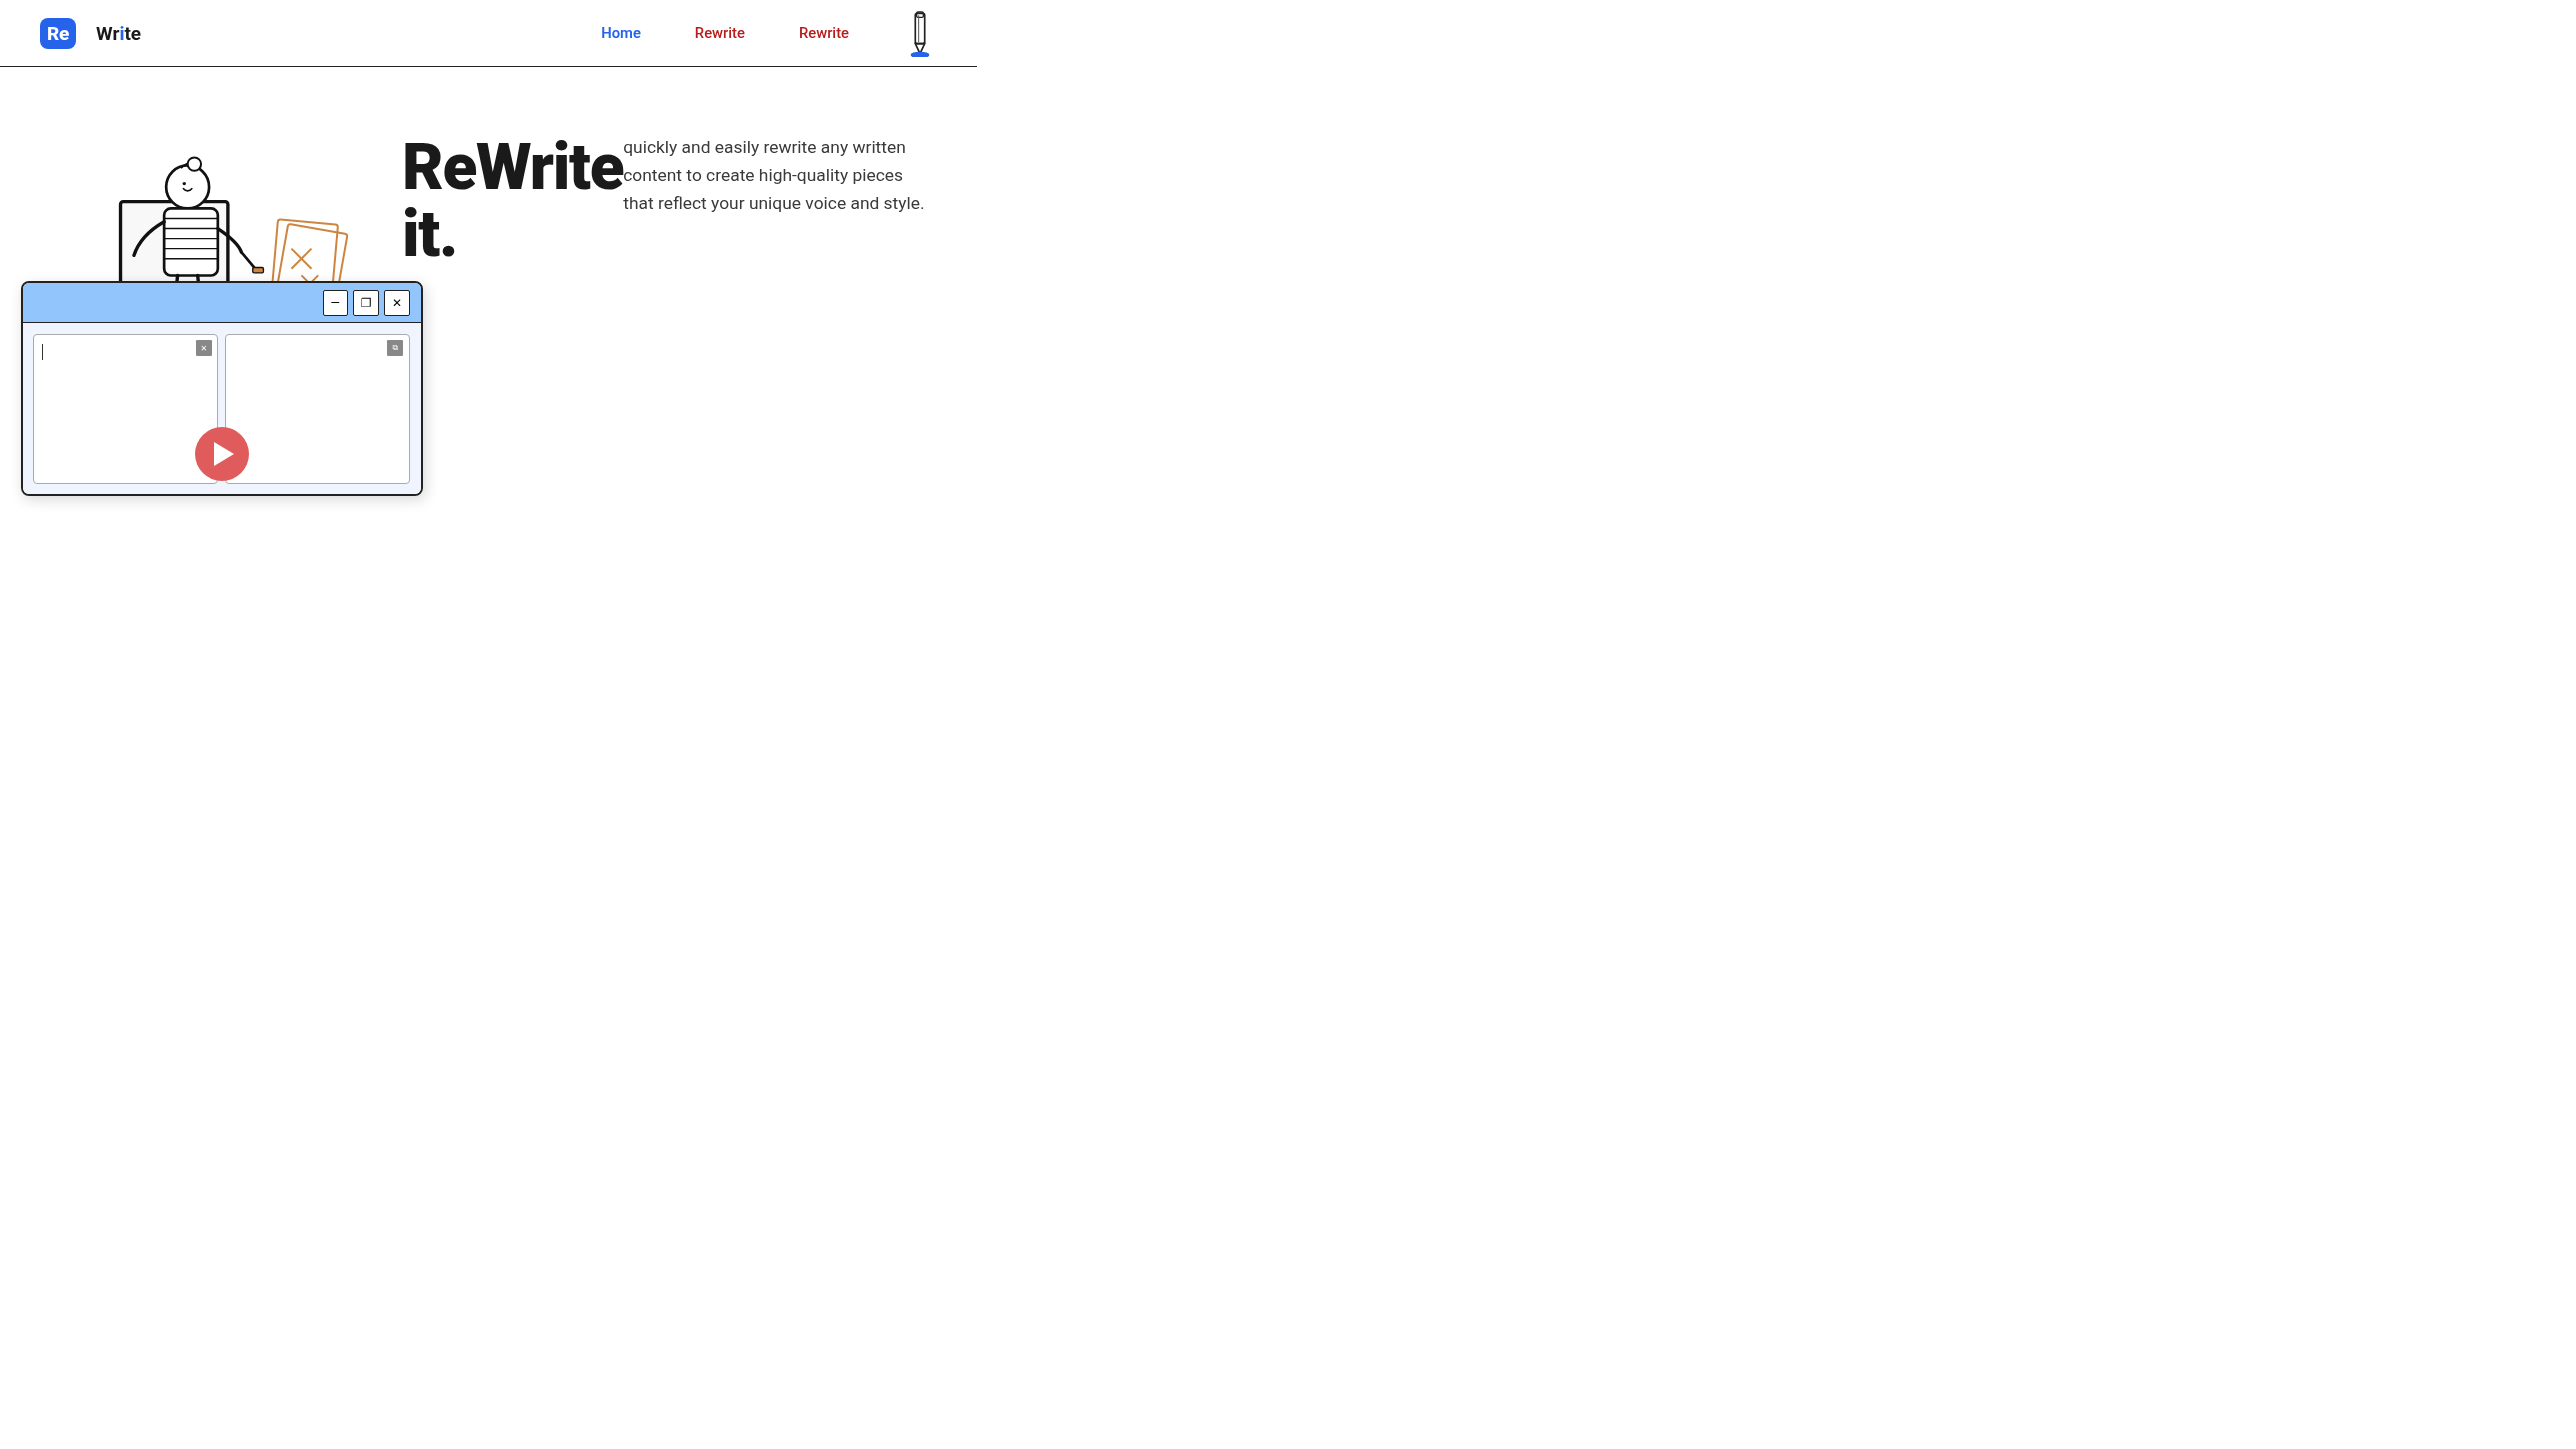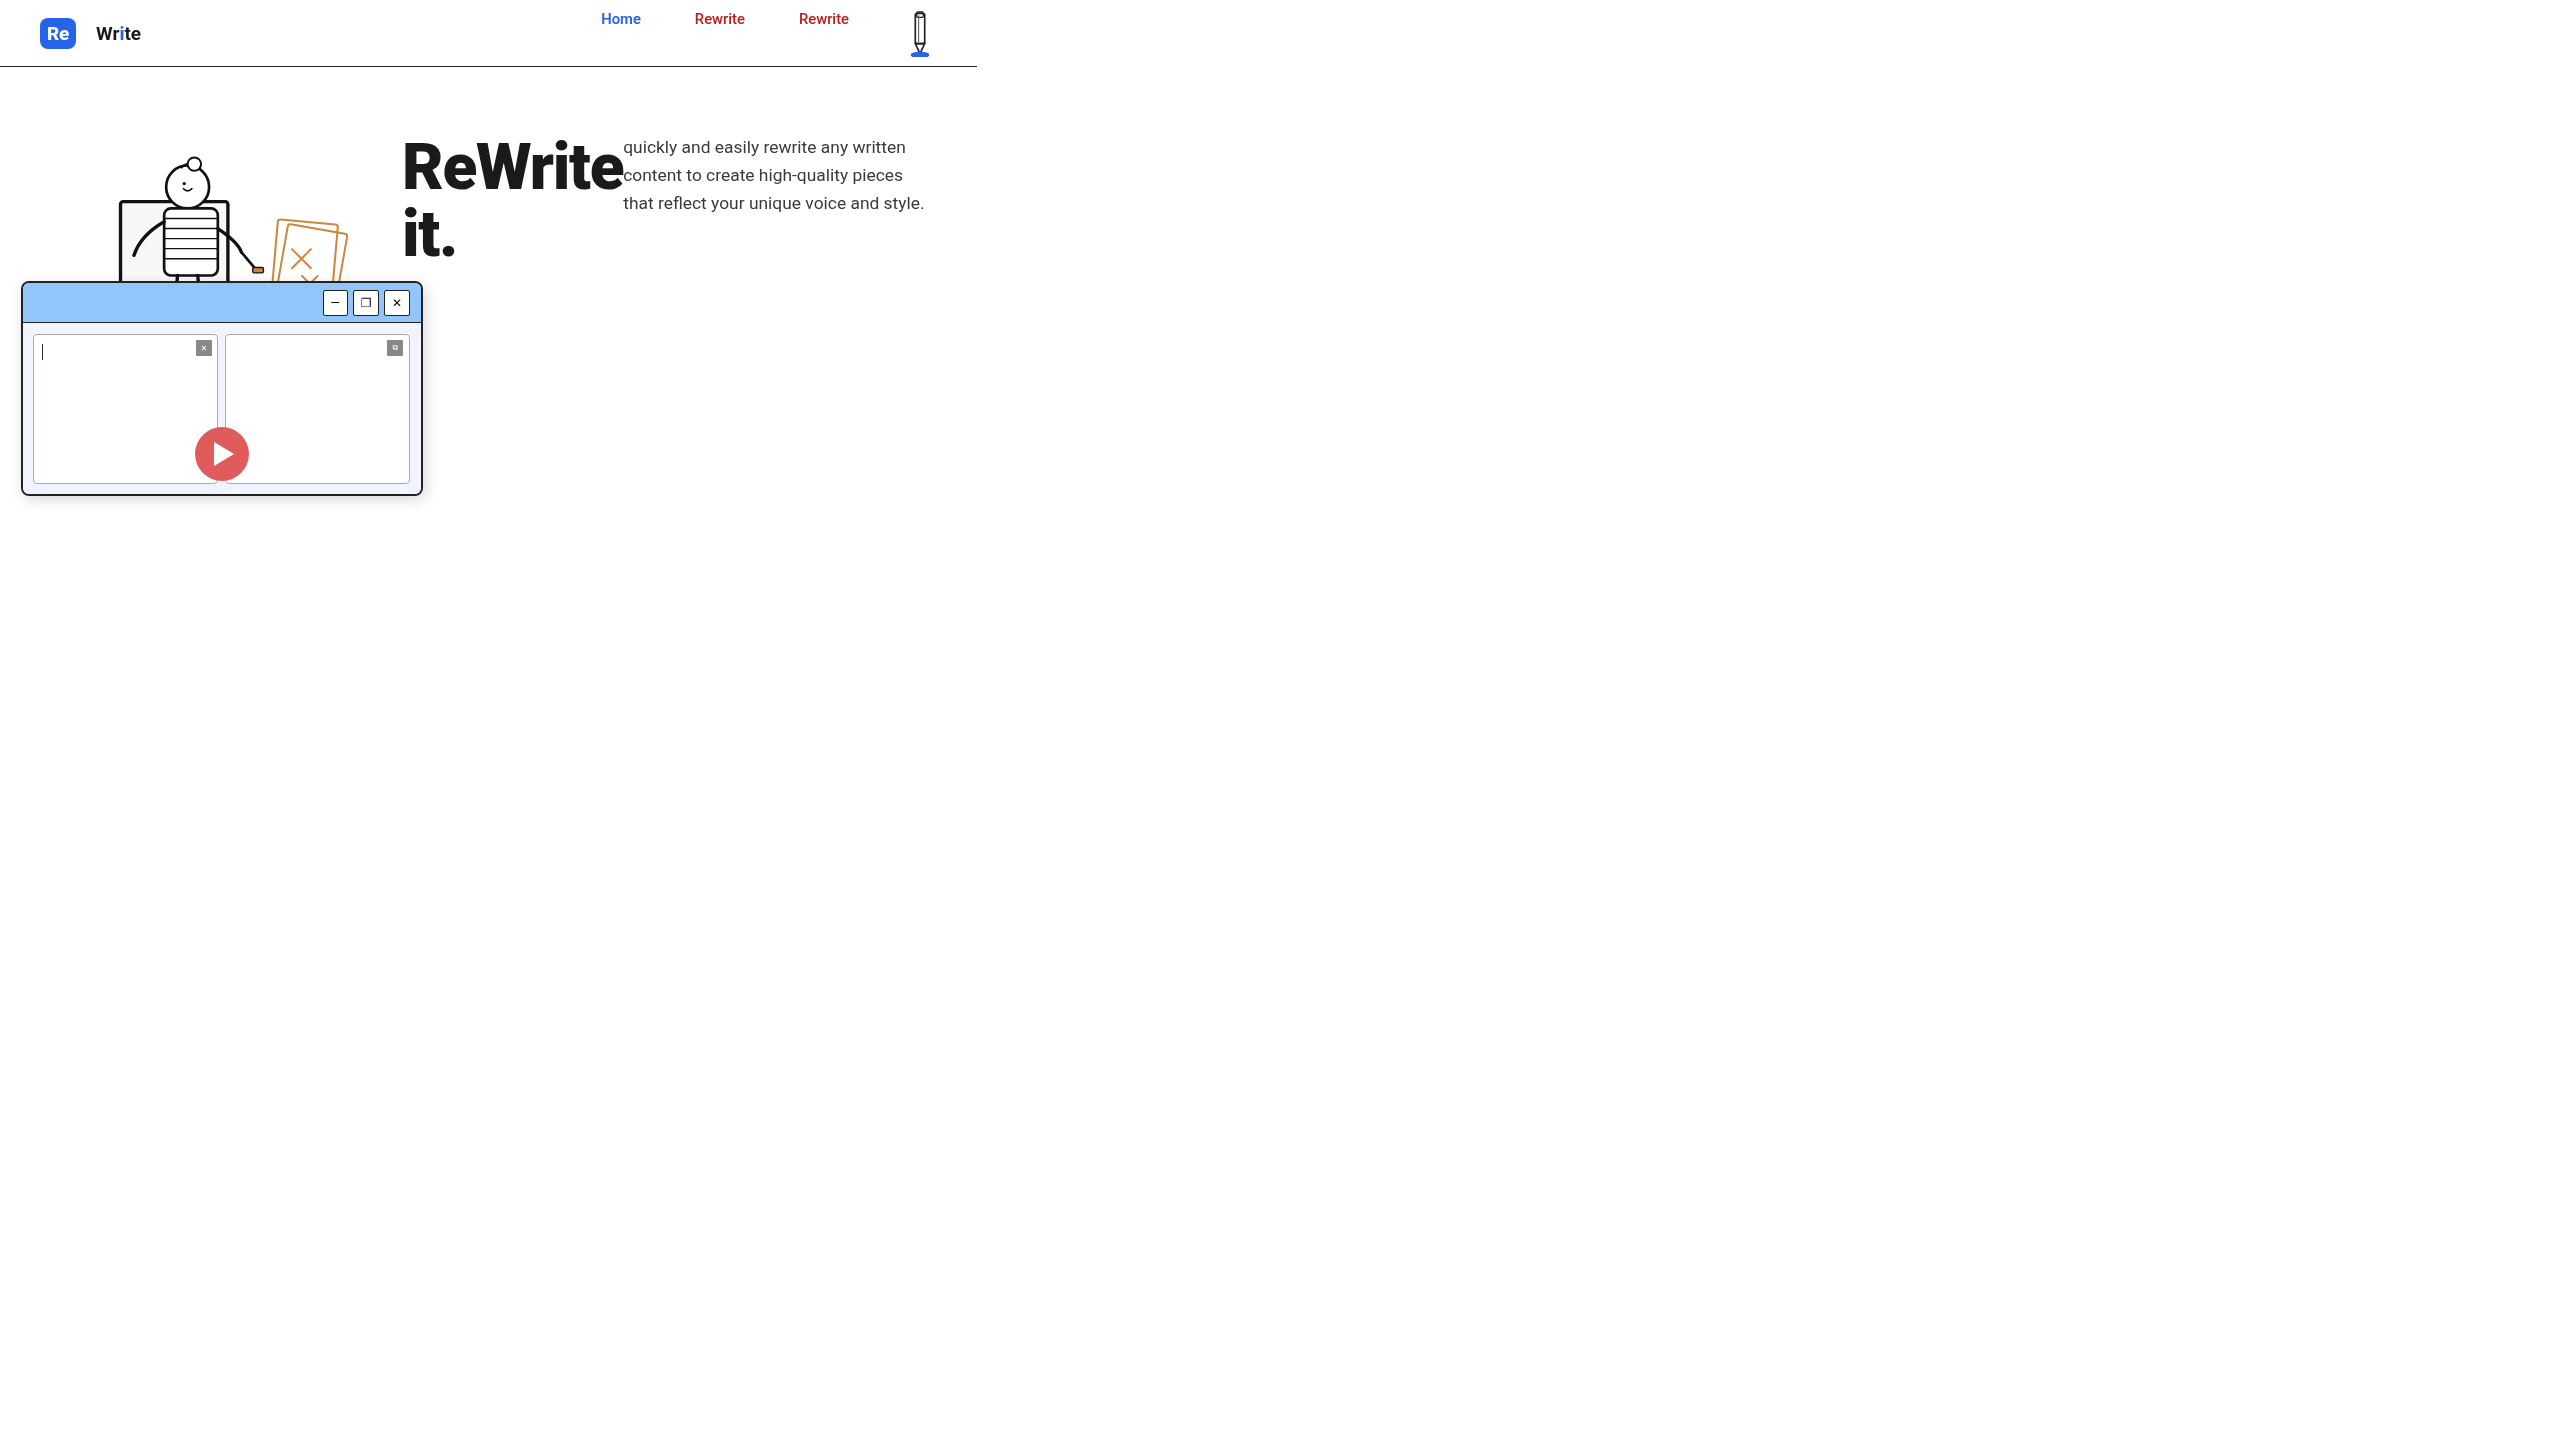--- a/index.html
+++ b/index.html
@@ -48,21 +48,21 @@
       color: #1a1a1a;
       margin-left: 20px;
     }
 
     .logo-write .highlight {
       color: #2563EB;
     }
 
     .nav {
       display: flex;
-      align-items: flex-start;
+      align-items: center;
       gap: 54px;
     }
 
     .nav-item {
       font-size: 14.8px;
       font-weight: 500;
       color: #b91c1c;
       cursor: pointer;
       text-decoration: none;
     }

